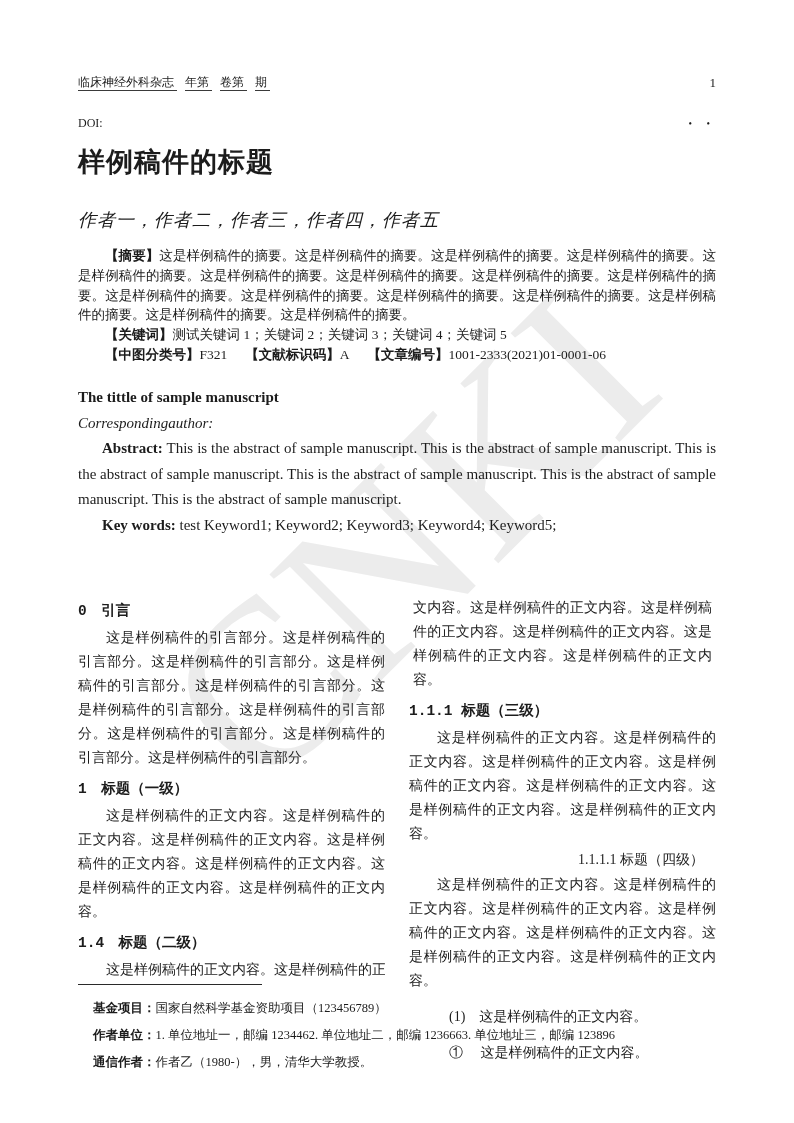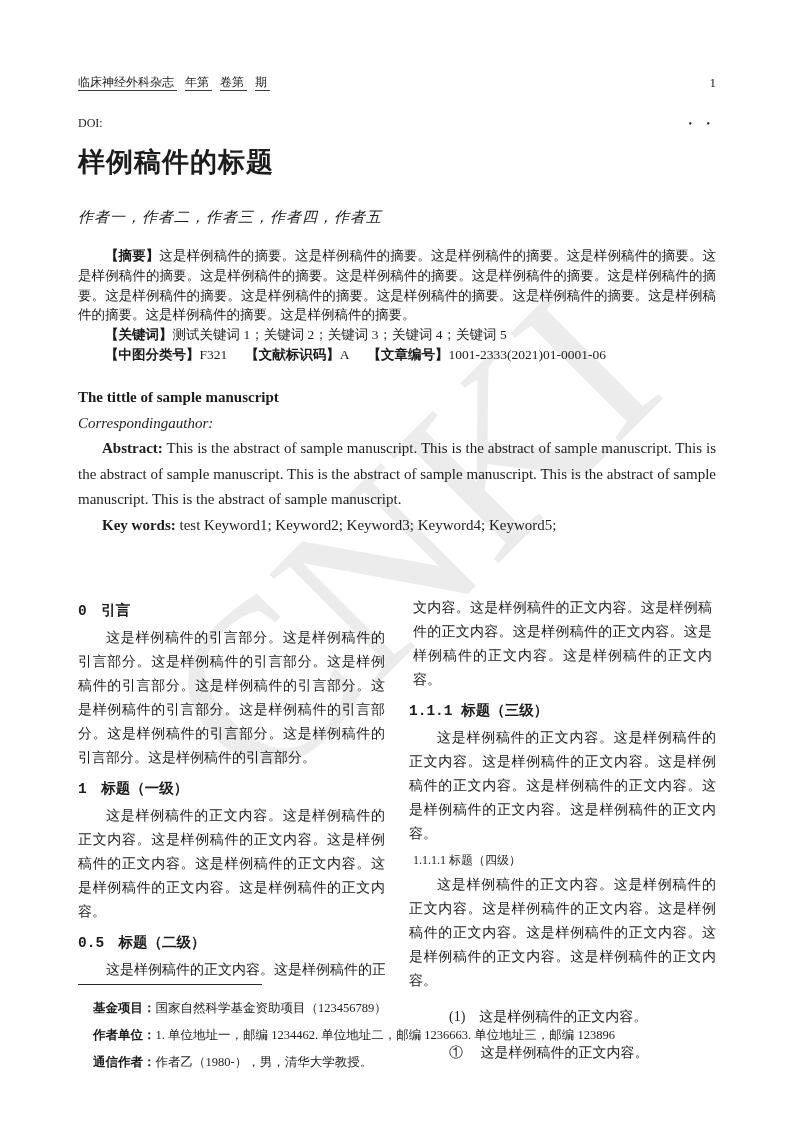--- a/index.html
+++ b/index.html
@@ -42,21 +42,21 @@
   .page-dots{font-size:10px;letter-spacing:6px;}
 
   
   .title-cn{
     position:absolute;left:78px;top:144px;width:638px;
     font-family:"Liberation Sans", sans-serif;
     font-weight:bold;font-size:27px;letter-spacing:1px;
   }
   .authors-cn{
     position:absolute;left:78px;top:208px;width:638px;
-    font-style:italic;font-size:15px;letter-spacing:1px;
+    font-style:italic;font-size:18px;letter-spacing:1px;
   }
   .cn-block{
     position:absolute;left:78px;top:246px;width:638px;
     font-size:13.5px;line-height:19.8px;text-align:justify;
   }
   .cn-block p{margin:0;text-indent:2em;}
   .b-label{font-family:"Liberation Sans", sans-serif;font-weight:bold;}
   .sep{display:inline-block;width:18px;}
 
   
@@ -75,21 +75,21 @@
     position:absolute;left:78px;top:592px;width:638px;
     display:flex;gap:24px;
     font-size:14px;line-height:24px;
   }
   .col{width:307px;}
   .blk-h{
     font-family:Liberation Mono, monospace;
     font-weight:bold;font-size:14.5px;line-height:22px;
     margin:8px 0 4px;
   }
-  .blk-h4{font-size:12px;line-height:22px;margin:3px 4px 2px;}
+  .blk-h4{font-size:14px;line-height:22px;margin:3px 12px 2px;text-align:right;}
   .blk-p{margin:0;text-indent:2em;text-align:justify;font-family:Liberation Serif, serif;}
   .blk-pc{margin:4px;text-align:justify;font-family:Liberation Mono, monospace;}
   .blk-pt{margin:0;text-indent:2em;white-space:nowrap;overflow:hidden;}
   .blk-li{margin:12px;text-indent:2em;}
 
   
   .footnote-rule{
     position:absolute;left:78px;top:984px;width:184px;
     border-top:1.5px solid #2a2a2a;
   }
@@ -139,21 +139,21 @@
       <p class="en-indent"><span class="en-title">Abstract:</span><span> This is the abstract of sample manuscript. This is the abstract of sample manuscript. This is the abstract of sample manuscript. This is the abstract of sample manuscript. This is the abstract of sample manuscript. This is the abstract of sample manuscript.</span></p>
       <p class="en-indent"><span class="en-title">Key words:</span><span> test Keyword1; Keyword2; Keyword3; Keyword4; Keyword5;</span></p>
     </div>
 
     <div class="columns">
       <div class="col">
           <div class="blk-h">0　引言</div>
           <div class="blk-p">这是样例稿件的引言部分。这是样例稿件的引言部分。这是样例稿件的引言部分。这是样例稿件的引言部分。这是样例稿件的引言部分。这是样例稿件的引言部分。这是样例稿件的引言部分。这是样例稿件的引言部分。这是样例稿件的引言部分。这是样例稿件的引言部分。</div>
           <div class="blk-h">1　标题（一级）</div>
           <div class="blk-p">这是样例稿件的正文内容。这是样例稿件的正文内容。这是样例稿件的正文内容。这是样例稿件的正文内容。这是样例稿件的正文内容。这是样例稿件的正文内容。这是样例稿件的正文内容。</div>
-          <div class="blk-h">0.5　标题（二级）</div>
+          <div class="blk-h">1.4　标题（二级）</div>
           <div class="blk-pt">这是样例稿件的正文内容。这是样例稿件的正</div>
         </div>
       <div class="col">
           <div class="blk-pc">文内容。这是样例稿件的正文内容。这是样例稿件的正文内容。这是样例稿件的正文内容。这是样例稿件的正文内容。这是样例稿件的正文内容。</div>
           <div class="blk-h">1.1.1 标题（三级）</div>
           <div class="blk-p">这是样例稿件的正文内容。这是样例稿件的正文内容。这是样例稿件的正文内容。这是样例稿件的正文内容。这是样例稿件的正文内容。这是样例稿件的正文内容。这是样例稿件的正文内容。</div>
           <div class="blk-h4">1.1.1.1 标题（四级）</div>
           <div class="blk-p">这是样例稿件的正文内容。这是样例稿件的正文内容。这是样例稿件的正文内容。这是样例稿件的正文内容。这是样例稿件的正文内容。这是样例稿件的正文内容。这是样例稿件的正文内容。</div>
           <div class="blk-li">(1)　这是样例稿件的正文内容。</div>
           <div class="blk-li">①　 这是样例稿件的正文内容。</div>

